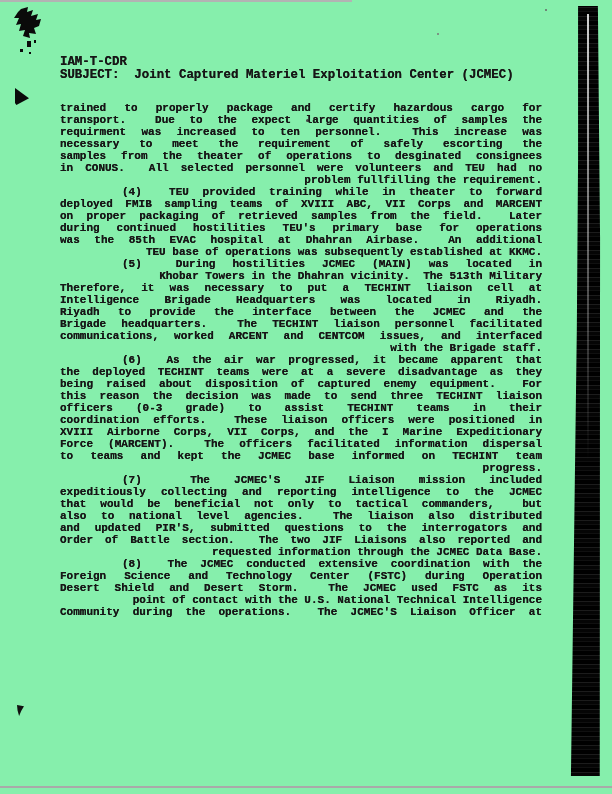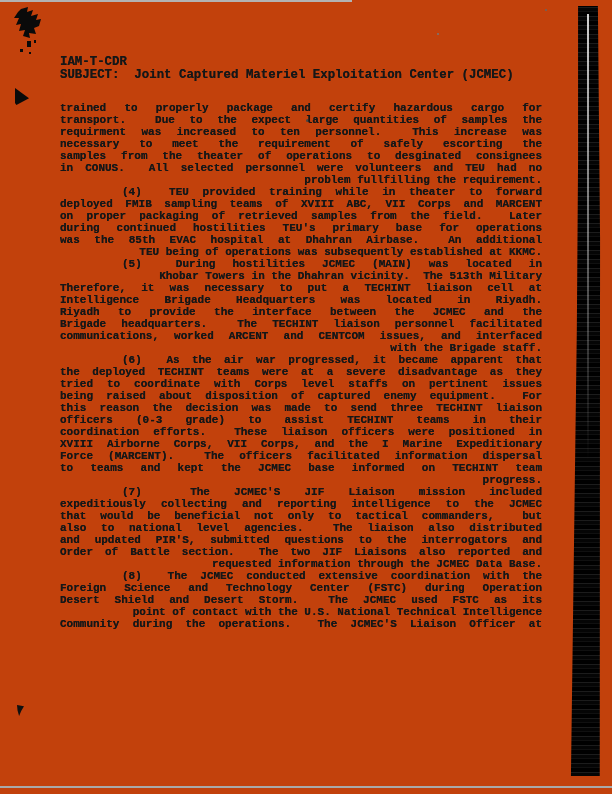--- a/index.html
+++ b/index.html
@@ -1,18 +1,18 @@
 <!DOCTYPE html>
 <html><head>
 <meta charset="utf-8">
 <style>
   html,body{margin:0;padding:0;background:#e8e8e8;}
   .page{
     position:relative;width:612px;height:794px;margin:0 auto;
-    background:#c2410c;overflow:hidden;
+    background:#86efac;overflow:hidden;
     font-family:"Liberation Mono","DejaVu Sans Mono",monospace;
   }
   .doc{position:absolute;left:60px;top:56px;width:482px;color:#161616;}
   .hdr{font-weight:700;font-size:12.4px;line-height:13px;margin-bottom:20px;
        text-shadow:0 0 .5px #222;}
   .hdr-line{white-space:pre-wrap;}
   .para{}
   .para:first-of-type{margin-top:0;}
   .line{
     font-weight:700;font-size:11px;line-height:12px;color:#161616;
@@ -77,36 +77,35 @@
           <div class="line just">samples from the theater of operations to desginated consignees</div>
           <div class="line just">in CONUS.&nbsp; All selected personnel were volunteers and TEU had no</div>
           <div class="line">problem fullfilling the requirement.</div>
         </div>
         <div class="para">
           <div class="line just ind">(4)&nbsp; TEU provided training while in theater to forward</div>
           <div class="line just">deployed FMIB sampling teams of XVIII ABC, VII Corps and MARCENT</div>
           <div class="line just">on proper packaging of retrieved samples from the field.&nbsp; Later</div>
           <div class="line just">during continued hostilities TEU's primary base for operations</div>
           <div class="line just">was the 85th EVAC hospital at Dhahran Airbase.&nbsp; An additional</div>
-          <div class="line">TEU being of operations was subsequently established at KKMC.</div>
+          <div class="line">TEU base of operations was subsequently established at KKMC.</div>
         </div>
         <div class="para">
           <div class="line just ind">(5)&nbsp; During hostilities JCMEC (MAIN) was located in</div>
           <div class="line">Khobar Towers in the Dhahran vicinity.&nbsp; The 513th Military</div>
           <div class="line just">Therefore, it was necessary to put a TECHINT liaison cell at</div>
           <div class="line just">Intelligence Brigade Headquarters was located in Riyadh.</div>
           <div class="line just">Riyadh to provide the interface between the JCMEC and the</div>
           <div class="line just">Brigade headquarters.&nbsp; The TECHINT liaison personnel facilitated</div>
           <div class="line just">communications, worked ARCENT and CENTCOM issues, and interfaced</div>
           <div class="line">with the Brigade staff.</div>
         </div>
         <div class="para">
           <div class="line just ind">(6)&nbsp; As the air war progressed, it became apparent that</div>
           <div class="line just">the deployed TECHINT teams were at a severe disadvantage as they</div>
-          <div class="line just">tried to coordinate with Corps level staffs on pertinent issues</div>
           <div class="line just">being raised about disposition of captured enemy equipment.&nbsp; For</div>
           <div class="line just">this reason the decision was made to send three TECHINT liaison</div>
           <div class="line just">officers (0-3 grade) to assist TECHINT teams in their</div>
           <div class="line just">coordination efforts.&nbsp; These liaison officers were positioned in</div>
           <div class="line just">XVIII Airborne Corps, VII Corps, and the I Marine Expeditionary</div>
           <div class="line just">Force (MARCENT).&nbsp; The officers facilitated information dispersal</div>
           <div class="line just">to teams and kept the JCMEC base informed on TECHINT team</div>
           <div class="line">progress.</div>
         </div>
         <div class="para">

